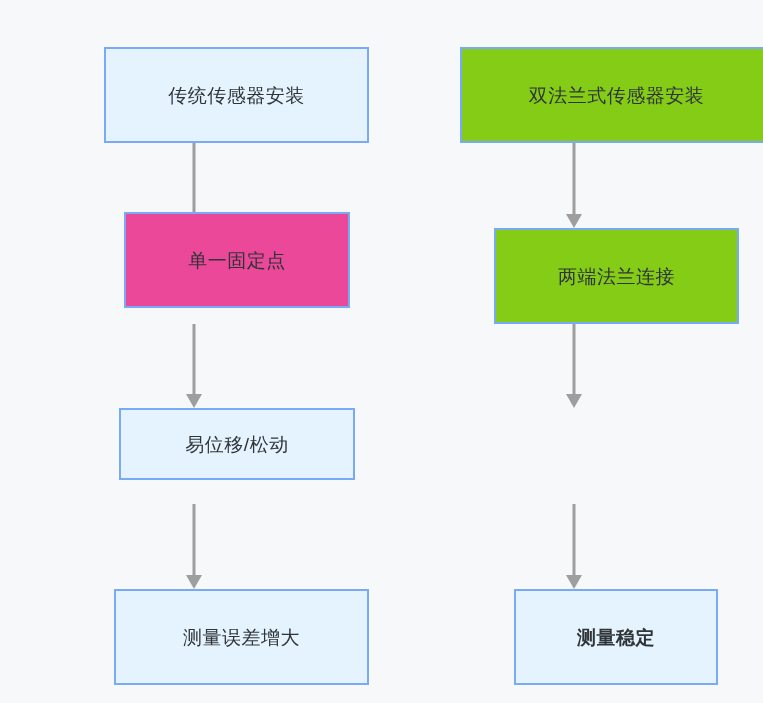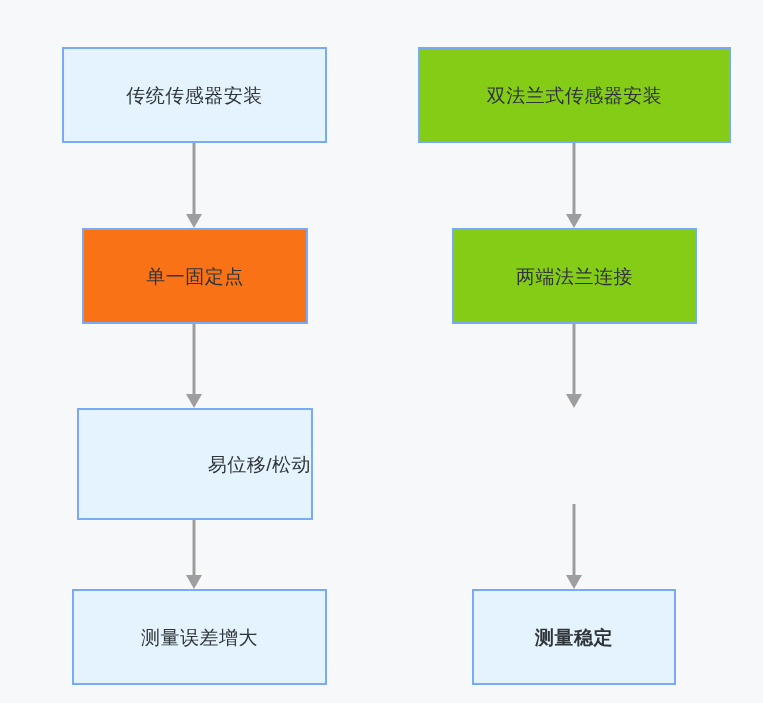--- a/index.html
+++ b/index.html
@@ -24,20 +24,21 @@
     box-sizing: border-box;
     background: #e4f3fd;
     border: 2px solid #79aaf7;
     display: flex;
     align-items: center;
     justify-content: center;
     color: #2f3438;
     font-size: 19px;
     letter-spacing: 0.5px;
     white-space: nowrap;
+    margin-left: 42px;
   }
   .node-label {
     display: block;
     line-height: 1;
   }
   .connector {
     position: absolute;
   }
   .connector svg {
     display: block;
@@ -62,24 +63,24 @@
     </div>
     <div class="connector" style="left: 186px; top: 504px; width: 16px; height: 85px;">
       <svg width="16" height="85" viewBox="0 0 16 85">
         <line x1="8" y1="0" x2="8" y2="74" stroke="#9e9e9e" stroke-width="3"></line>
         <polygon points="0,71 16,71 8,85" fill="#9e9e9e"></polygon>
       </svg>
     </div>
     <div class="node" style="left: 62px; top: 47px; width: 265px; height: 96px; background: rgb(228, 243, 253); border-color: rgb(121, 170, 247); color: rgb(47, 52, 56);">
       <span class="node-label">传统传感器安装</span>
     </div>
-    <div class="node" style="left: 82px; top: 228px; width: 226px; height: 96px; background: #f97316; border-color: rgb(121, 170, 247); color: rgb(47, 52, 56);">
+    <div class="node" style="left: 82px; top: 212px; width: 226px; height: 96px; background: #ec4899; border-color: rgb(121, 170, 247); color: rgb(47, 52, 56);">
       <span class="node-label">单一固定点</span>
     </div>
-    <div class="node" style="left: 77px; top: 408px; width: 236px; height: 112px; background: rgb(228, 243, 253); border-color: rgb(121, 170, 247); color: rgb(47, 52, 56); justify-content: flex-end;">
+    <div class="node" style="left: 77px; top: 408px; width: 236px; height: 72px; background: rgb(228, 243, 253); border-color: rgb(121, 170, 247); color: rgb(47, 52, 56);">
       <span class="node-label">易位移/松动</span>
     </div>
     <div class="node" style="left: 72px; top: 589px; width: 255px; height: 96px; background: rgb(228, 243, 253); border-color: rgb(121, 170, 247); color: rgb(47, 52, 56);">
       <span class="node-label">测量误差增大</span>
     </div>
     <div class="connector" style="left: 566px; top: 143px; width: 16px; height: 85px;">
       <svg width="16" height="85" viewBox="0 0 16 85">
         <line x1="8" y1="0" x2="8" y2="74" stroke="#9e9e9e" stroke-width="3"></line>
         <polygon points="0,71 16,71 8,85" fill="#9e9e9e"></polygon>
       </svg>

